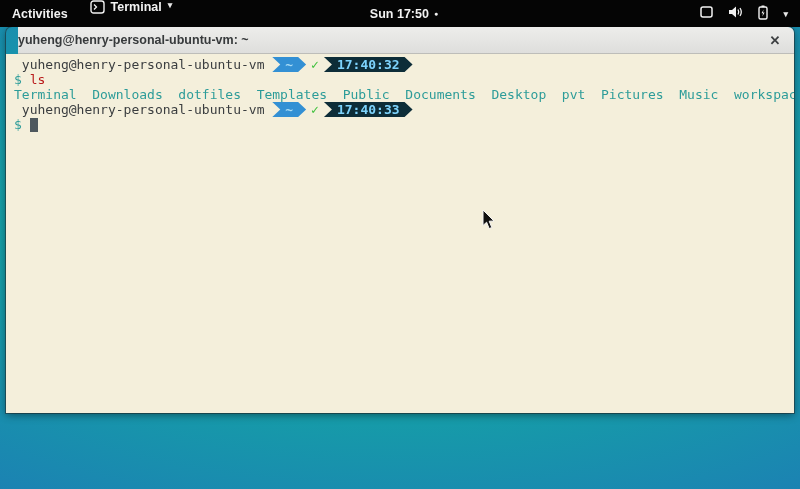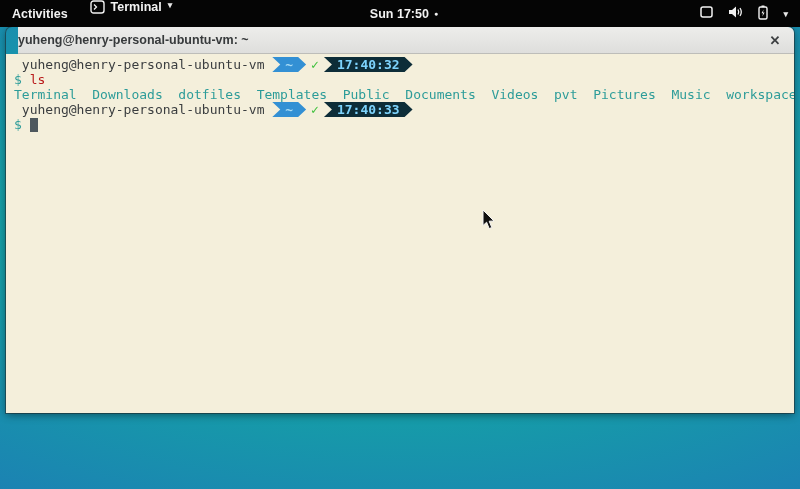--- a/index.html
+++ b/index.html
@@ -138,21 +138,21 @@
       <span class="pl-seg pl-cwd">~</span>
       <span class="pl-check">✓</span>
       <span class="pl-seg pl-time">17:40:32</span>
     </div>
 
     <div class="term-line">
       <span class="sym-dollar">$</span>
       <span class="cmd-text">ls</span>
     </div>
 
-    <div class="term-line ls-row"><span>Terminal</span><span>Downloads</span><span>dotfiles</span><span>Templates</span><span>Public</span><span>Documents</span><span>Videos</span><span>pvt</span><span>Pictures</span><span>Music</span><span>workspace</span></div>
+    <div class="term-line ls-row"><span>Terminal</span><span>Downloads</span><span>dotfiles</span><span>Templates</span><span>Public</span><span>Documents</span><span>Desktop</span><span>pvt</span><span>Pictures</span><span>Music</span><span>workspace</span></div>
 
     <div class="term-line">
       <span class="pl-user"> yuheng@henry-personal-ubuntu-vm </span>
       <span class="pl-seg pl-cwd">~</span>
       <span class="pl-check">✓</span>
       <span class="pl-seg pl-time">17:40:33</span>
     </div>
 
     <div class="term-line">
       <span class="sym-dollar">$</span>

